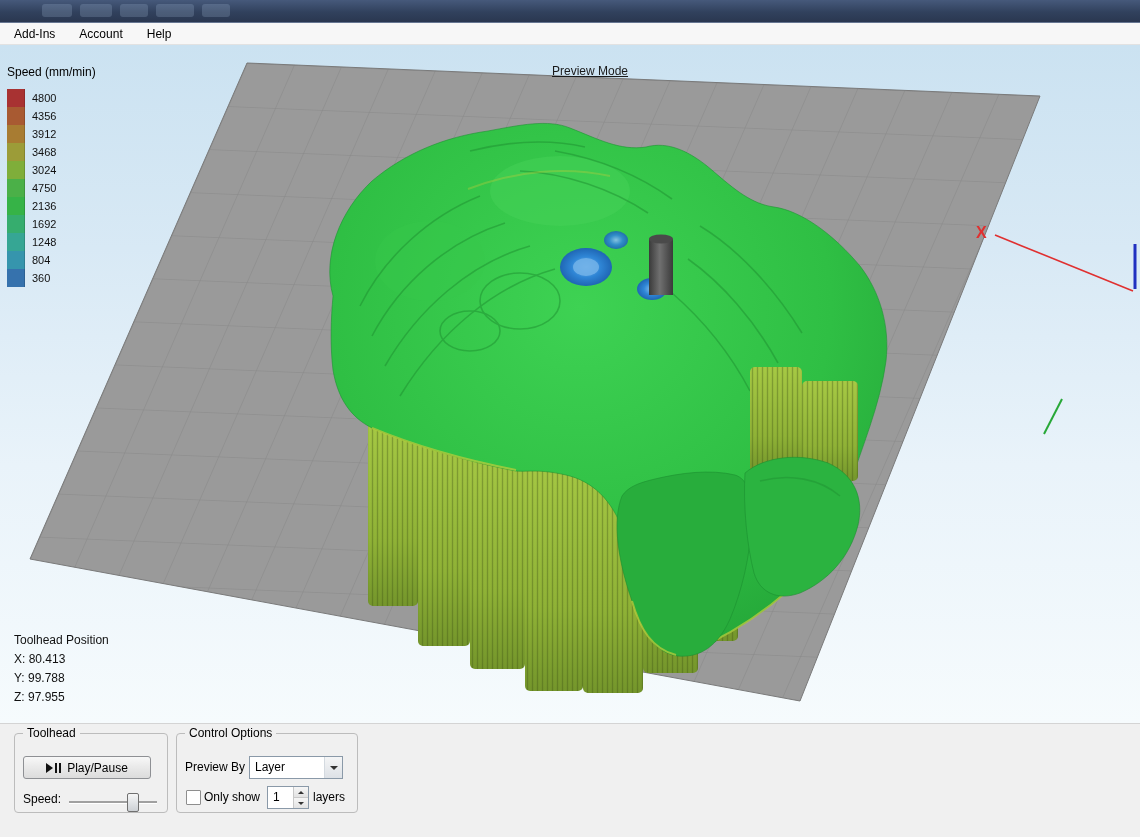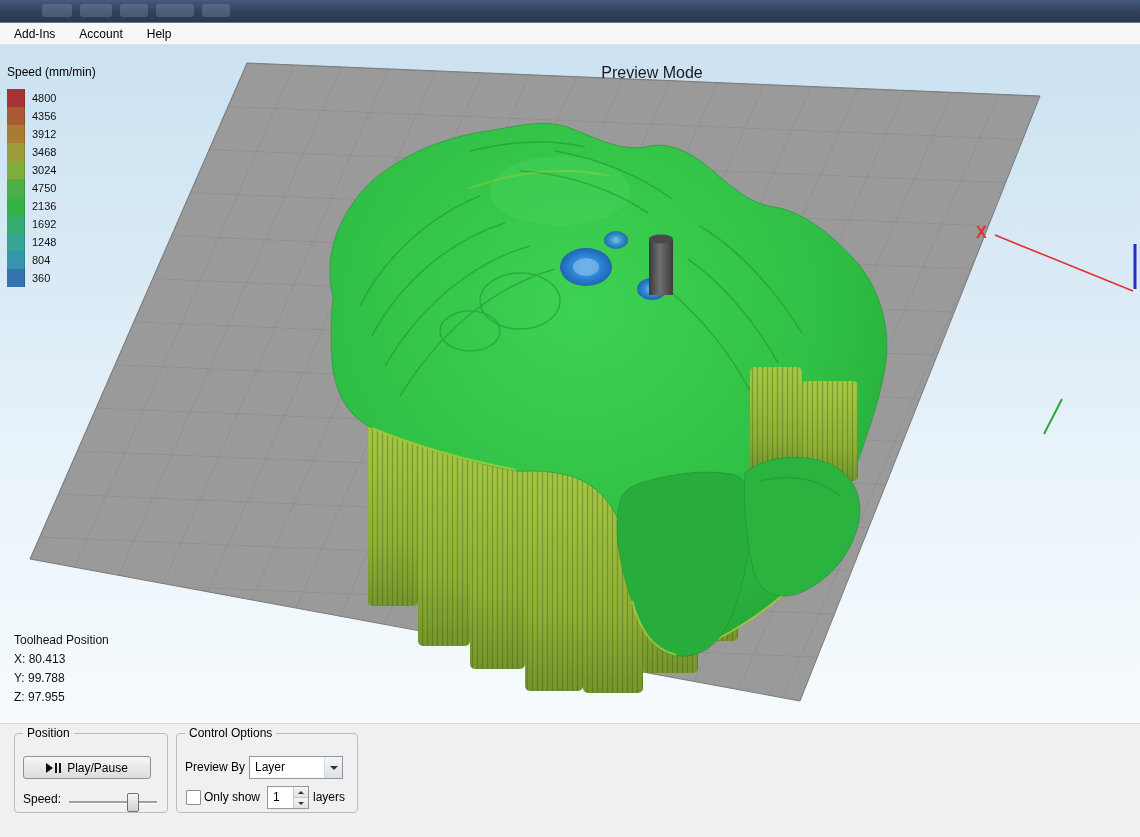--- a/index.html
+++ b/index.html
@@ -15,22 +15,22 @@
 
   
   .menu-bar{height:21px;background:#f7f7f7;border-bottom:1px solid #e2e2e2;display:flex;align-items:stretch;padding-left:2px;}
   .menu-item{font-size:12px;color:#000;padding:4px 12px 0 12px;cursor:default;}
 
   
   .viewport{position:relative;width:1140px;height:678px;
             background:linear-gradient(180deg,#cbe2f1 0%,#d8e9f5 30%,#e9f3fa 62%,#f6fbfd 100%);overflow:hidden;}
   .scene{position:absolute;left:0;top:0;display:block;}
 
-  .mode-label{position:absolute;left:552px;top:19px;width:200px;text-align:center;
-              font-size:16px;color:#1a1a1a;}
+  .mode-label{position:absolute;left:552px;top:19px;width:200px;text-align:left;
+              font-size:12px;color:#1a1a1a;text-decoration:underline;}
 
   .legend{position:absolute;left:7px;top:20px;}
   .legend-title{font-size:12px;color:#000;margin-bottom:10px;}
   .legend-row{display:flex;align-items:center;height:18px;text-align:center;}
   .swatch{width:17px;height:18px;display:inline-block;border-right:1px solid rgba(0,0,0,.15);}
   .legend-value{font-size:11px;color:#111;padding-left:7px;}
 
   .toolhead-pos{position:absolute;left:14px;top:588px;font-size:12px;color:#111;}
   .toolhead-pos div{margin-bottom:5px;}
 
@@ -303,21 +303,21 @@
       <div>Toolhead Position</div>
       <div>X: 80.413</div>
       <div>Y: 99.788</div>
       <div>Z: 97.955</div>
     </div>
   </div>
 
   <div class="bottom-panel">
 
     <div class="group g-anim">
-      <div class="group-label">Position</div>
+      <div class="group-label">Toolhead</div>
       <button class="play-btn">
         <span class="play-icon">
             <span class="tri"></span>
             <span class="bar"></span>
             <span class="bar"></span>
           </span>
         <span>Play/Pause</span>
       </button>
       <div class="speed-row">
         <span>Speed:</span>

